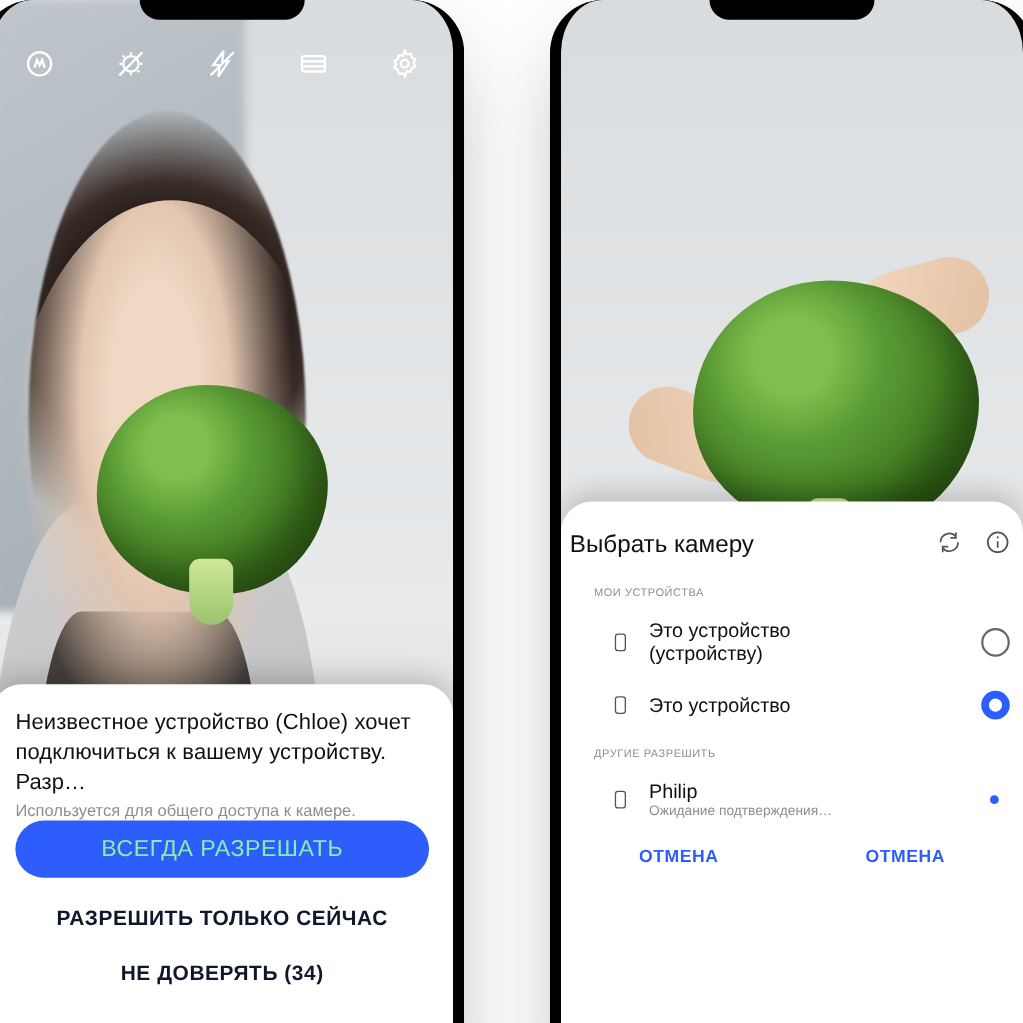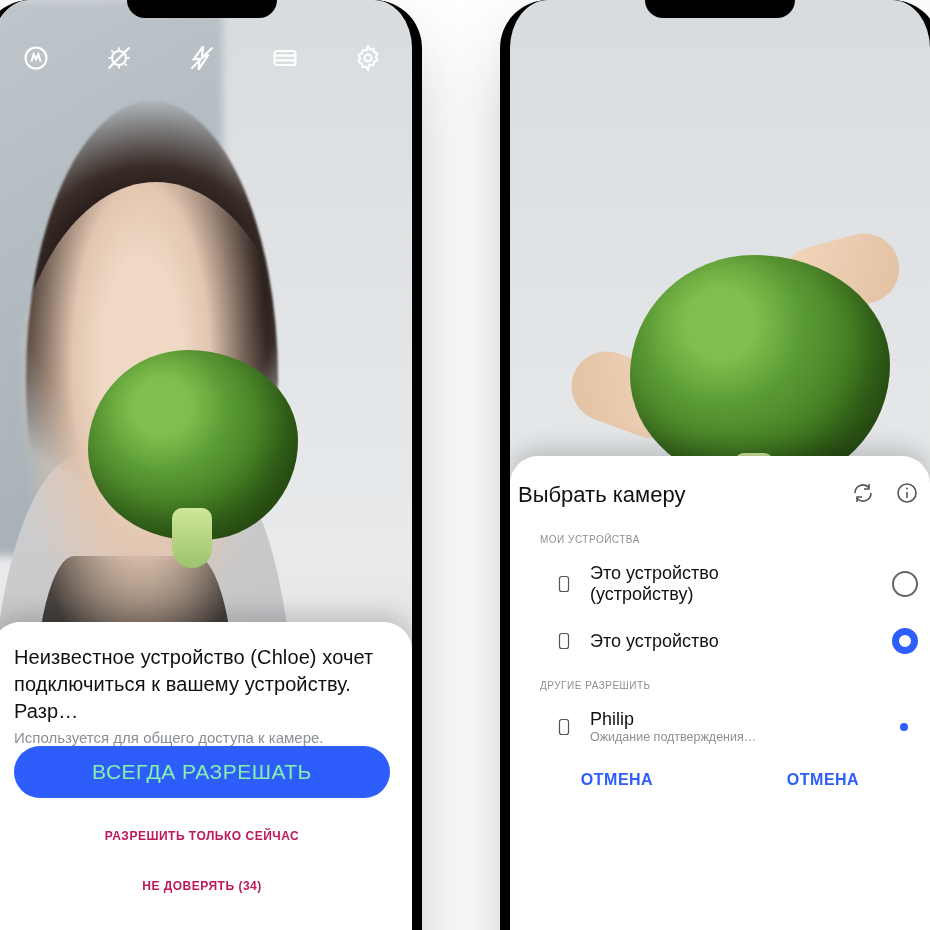--- a/index.html
+++ b/index.html
@@ -53,21 +53,21 @@
   }
   .sheet-left .title { font-size:20px; line-height:1.35; font-weight:400; color:#111; margin-bottom:4px; letter-spacing:.1px; }
   .sheet-left .subtitle { font-size:15px; color:#8a8f94; }
   .btn-primary {
     width:100%; height:52px; border:none; border-radius:26px;
     background:#2d5dfb; color:#86efac; font-size:21px; font-weight:400; letter-spacing:.5px;
     margin-bottom:18px;
   }
   .btn-text {
     width:100%; height:40px; border:none; background:transparent;
-    color:#be185d; font-size:12px; font-weight:700; letter-spacing:.5px; margin-bottom:10px;
+    color:#0f172a; font-size:19px; font-weight:700; letter-spacing:.5px; margin-bottom:10px;
   }
 
   
   .sheet-right {
     position:absolute; left:0; right:0; bottom:0;
     background:#fff; border-radius:28px 28px 0 0;
     box-shadow: 0 -8px 24px rgba(0,0,0,.18);
   }
   .sheet-right .hdr {
     display:flex; align-items:flex-end; gap:14px;

